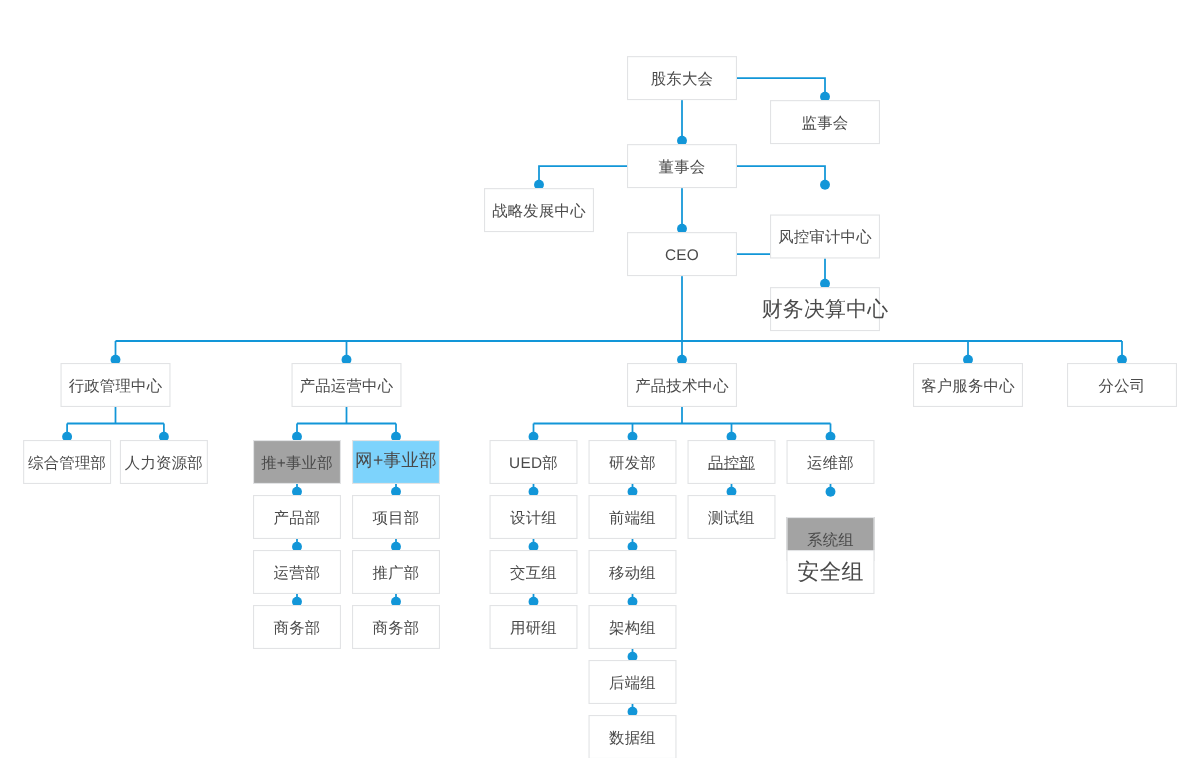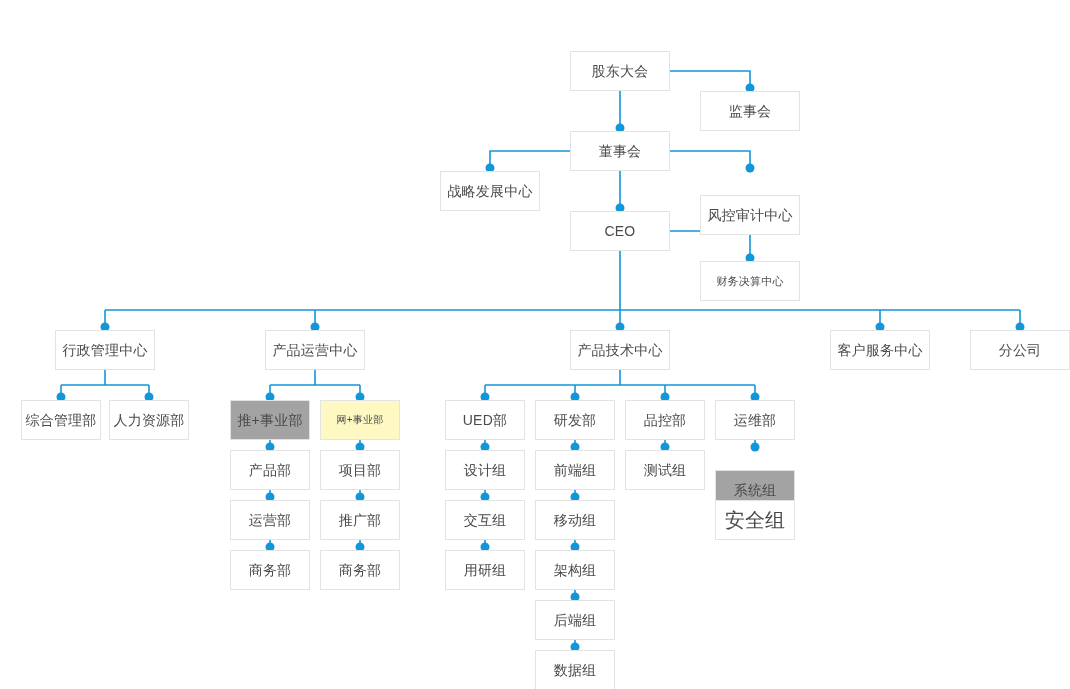--- a/index.html
+++ b/index.html
@@ -144,21 +144,21 @@
       </div>
       <div class="node" style="left: 440px; top: 171px; width: 100px; height: 40px; border-color: rgb(226, 227, 229); background: rgb(255, 255, 255); color: rgb(74, 74, 74); font-size: 14px;">
         <span class="node-label">战略发展中心</span>
       </div>
       <div class="node" style="left: 700px; top: 171px; width: 100px; height: 40px; border-color: rgb(226, 227, 229); background: rgb(255, 255, 255); color: rgb(74, 74, 74); font-size: 14px; margin-top: 24px;">
         <span class="node-label">风控审计中心</span>
       </div>
       <div class="node" style="left: 570px; top: 211px; width: 100px; height: 40px; border-color: rgb(226, 227, 229); background: rgb(255, 255, 255); color: rgb(74, 74, 74); font-size: 14px;">
         <span class="node-label">CEO</span>
       </div>
-      <div class="node" style="left: 700px; top: 261px; width: 100px; height: 40px; border-color: rgb(226, 227, 229); background: rgb(255, 255, 255); color: rgb(74, 74, 74); font-size: 11px;">
+      <div class="node" style="left: 700px; top: 261px; width: 100px; height: 40px; border-color: rgb(226, 227, 229); background: rgb(255, 255, 255); color: rgb(74, 74, 74); font-size: 19px;">
         <span class="node-label">财务决算中心</span>
       </div>
       <div class="node" style="left: 55px; top: 330px; width: 100px; height: 40px; border-color: rgb(226, 227, 229); background: rgb(255, 255, 255); color: rgb(74, 74, 74); font-size: 14px;">
         <span class="node-label">行政管理中心</span>
       </div>
       <div class="node" style="left: 265px; top: 330px; width: 100px; height: 40px; border-color: rgb(226, 227, 229); background: rgb(255, 255, 255); color: rgb(74, 74, 74); font-size: 14px;">
         <span class="node-label">产品运营中心</span>
       </div>
       <div class="node" style="left: 570px; top: 330px; width: 100px; height: 40px; border-color: rgb(226, 227, 229); background: rgb(255, 255, 255); color: rgb(74, 74, 74); font-size: 14px;">
         <span class="node-label">产品技术中心</span>
@@ -180,21 +180,21 @@
       </div>
       <div class="node" style="left: 230px; top: 450px; width: 80px; height: 40px; border-color: rgb(226, 227, 229); background: rgb(255, 255, 255); color: rgb(74, 74, 74); font-size: 14px;">
         <span class="node-label">产品部</span>
       </div>
       <div class="node" style="left: 230px; top: 500px; width: 80px; height: 40px; border-color: rgb(226, 227, 229); background: rgb(255, 255, 255); color: rgb(74, 74, 74); font-size: 14px;">
         <span class="node-label">运营部</span>
       </div>
       <div class="node" style="left: 230px; top: 550px; width: 80px; height: 40px; border-color: rgb(226, 227, 229); background: rgb(255, 255, 255); color: rgb(74, 74, 74); font-size: 14px;">
         <span class="node-label">商务部</span>
       </div>
-      <div class="node" style="left: 320px; top: 400px; width: 80px; height: 40px; border-color: rgb(226, 227, 229); background: #fef9c3; color: rgb(74, 74, 74); font-size: 10px;">
+      <div class="node" style="left: 320px; top: 400px; width: 80px; height: 40px; border-color: rgb(226, 227, 229); background: #7dd3fc; color: rgb(74, 74, 74); font-size: 16px;">
         <span class="node-label">网+事业部</span>
       </div>
       <div class="node" style="left: 320px; top: 450px; width: 80px; height: 40px; border-color: rgb(226, 227, 229); background: rgb(255, 255, 255); color: rgb(74, 74, 74); font-size: 14px;">
         <span class="node-label">项目部</span>
       </div>
       <div class="node" style="left: 320px; top: 500px; width: 80px; height: 40px; border-color: rgb(226, 227, 229); background: rgb(255, 255, 255); color: rgb(74, 74, 74); font-size: 14px;">
         <span class="node-label">推广部</span>
       </div>
       <div class="node" style="left: 320px; top: 550px; width: 80px; height: 40px; border-color: rgb(226, 227, 229); background: rgb(255, 255, 255); color: rgb(74, 74, 74); font-size: 14px;">
         <span class="node-label">商务部</span>
@@ -222,21 +222,21 @@
       </div>
       <div class="node" style="left: 535px; top: 550px; width: 80px; height: 40px; border-color: rgb(226, 227, 229); background: rgb(255, 255, 255); color: rgb(74, 74, 74); font-size: 14px;">
         <span class="node-label">架构组</span>
       </div>
       <div class="node" style="left: 535px; top: 600px; width: 80px; height: 40px; border-color: rgb(226, 227, 229); background: rgb(255, 255, 255); color: rgb(74, 74, 74); font-size: 14px;">
         <span class="node-label">后端组</span>
       </div>
       <div class="node" style="left: 535px; top: 650px; width: 80px; height: 40px; border-color: rgb(226, 227, 229); background: rgb(255, 255, 255); color: rgb(74, 74, 74); font-size: 14px;">
         <span class="node-label">数据组</span>
       </div>
-      <div class="node" style="left: 625px; top: 400px; width: 80px; height: 40px; border-color: rgb(226, 227, 229); background: rgb(255, 255, 255); color: rgb(74, 74, 74); font-size: 14px;">
+      <div class="node" style="left: 625px; top: 400px; width: 80px; height: 40px; border-color: rgb(226, 227, 229); background: rgb(255, 255, 255); color: rgb(74, 74, 74); font-size: 14px; text-decoration: underline;">
         <span class="node-label">品控部</span>
       </div>
       <div class="node" style="left: 625px; top: 450px; width: 80px; height: 40px; border-color: rgb(226, 227, 229); background: rgb(255, 255, 255); color: rgb(74, 74, 74); font-size: 14px;">
         <span class="node-label">测试组</span>
       </div>
       <div class="node" style="left: 715px; top: 400px; width: 80px; height: 40px; border-color: rgb(226, 227, 229); background: rgb(255, 255, 255); color: rgb(74, 74, 74); font-size: 14px;">
         <span class="node-label">运维部</span>
       </div>
       <div class="node" style="left: 715px; top: 470px; width: 80px; height: 40px; border-color: rgb(226, 227, 229); background: #a3a3a3; color: rgb(74, 74, 74); font-size: 14px;">
         <span class="node-label">系统组</span>

